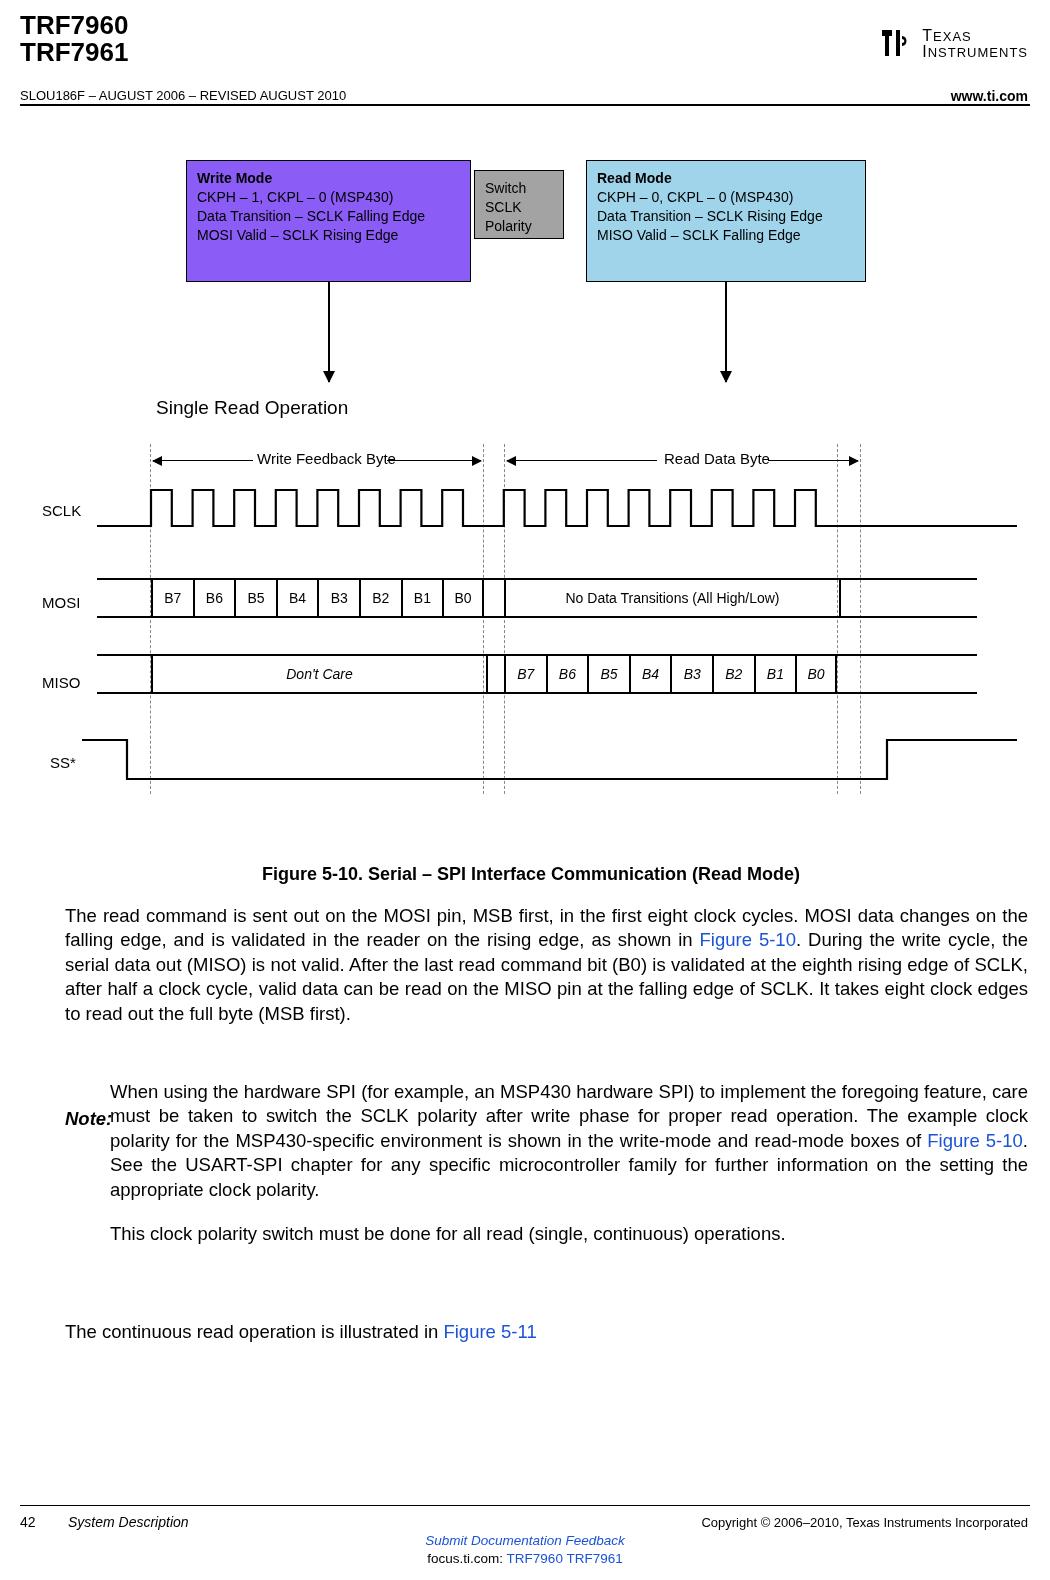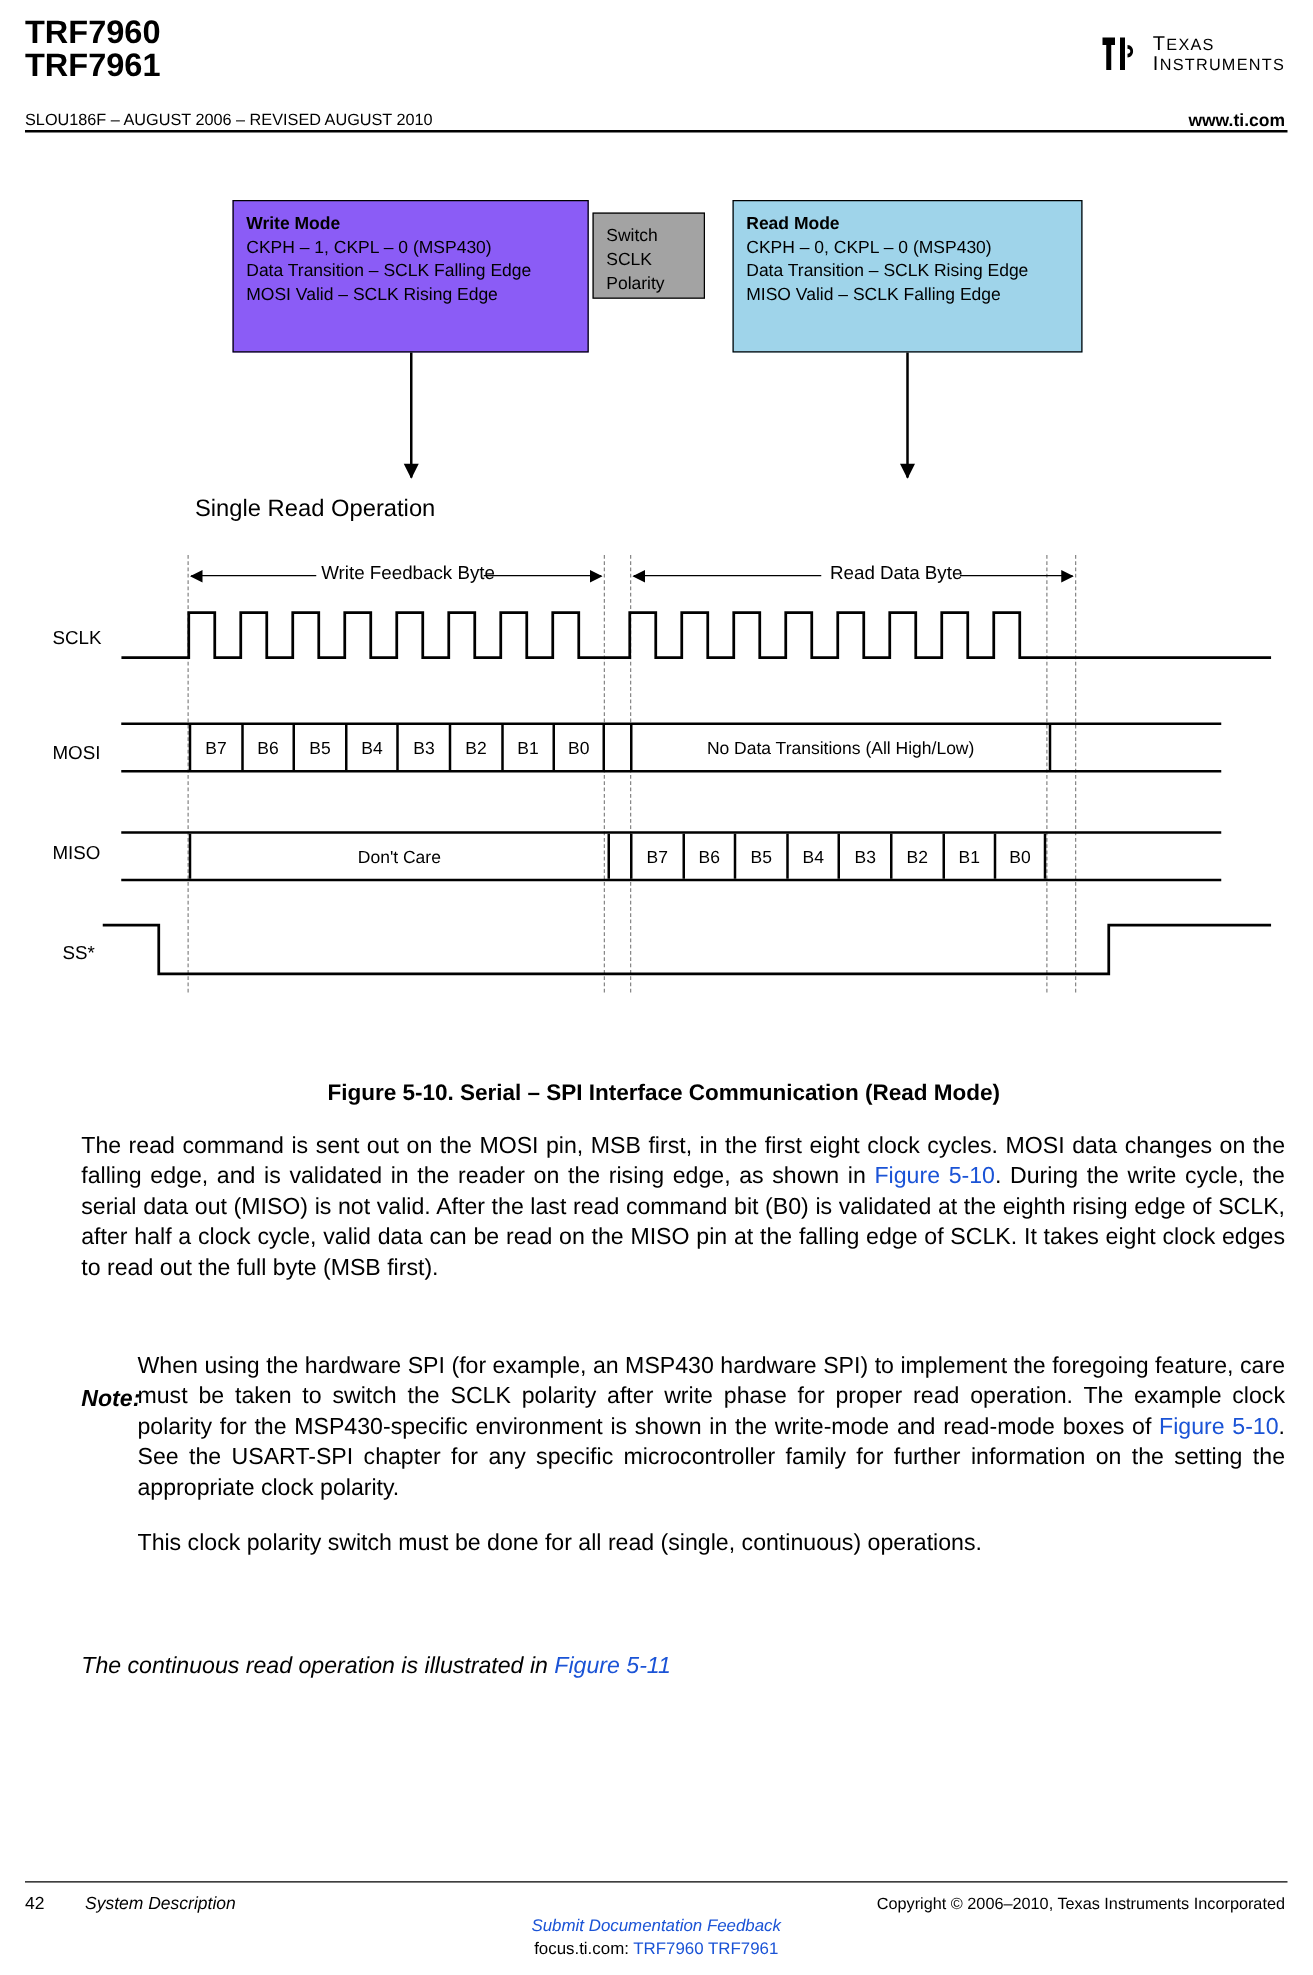--- a/index.html
+++ b/index.html
@@ -179,21 +179,21 @@
   }
   .track .seg {
     position: absolute;
     top: 0; bottom: 0;
     display: flex;
     align-items: center;
     justify-content: center;
     font-size: 14px;
   }
   .mosi-track { top: 136px; }
-  .miso-track { top: 223px; }
+  .miso-track { top: 212px; font-style: italic; }
   
   .ss-svg {
     position: absolute;
     left: 40px; top: 290px;
     width: 935px; height: 55px;
   }
   
   .fig-caption {
     position: absolute;
     left: 12px; right: 0;
@@ -375,21 +375,21 @@
 
   <div class="note-title" style="top:1108px;">Note:</div>
 
   <div class="note-body" style="top:1080px;">
     <span>When using the hardware SPI (for example, an MSP430 hardware SPI) to implement the foregoing feature, care must be taken to switch the SCLK polarity after write phase for proper read operation. The example clock polarity for the MSP430-specific environment is shown in the write-mode and read-mode boxes of </span><a class="figlink">Figure 5-10</a><span>. See the USART-SPI chapter for any specific microcontroller family for further information on the setting the appropriate clock polarity.</span>
   </div>
 
   <div class="note-body" style="top:1222px; text-align:left;">This clock polarity switch must be done for all read (single, continuous) operations.</div>
 
 
-  <div class="para" style="top:1320px; text-align:left;font-style:italic;">
+  <div class="para" style="top:1320px; text-align:left;">
     <span>The continuous read operation is illustrated in </span><a class="figlink">Figure 5-11</a>
   </div>
 
   <div class="ftr-rule"></div>
   <div class="ftr-page">42</div>
   <div class="ftr-section">System Description</div>
   <div class="ftr-copy">Copyright © 2006–2010, Texas Instruments Incorporated</div>
   <div class="ftr-center">
     <a>Submit Documentation Feedback</a><br>
     <span>focus.ti.com: </span><a class="plain">TRF7960 TRF7961</a>

